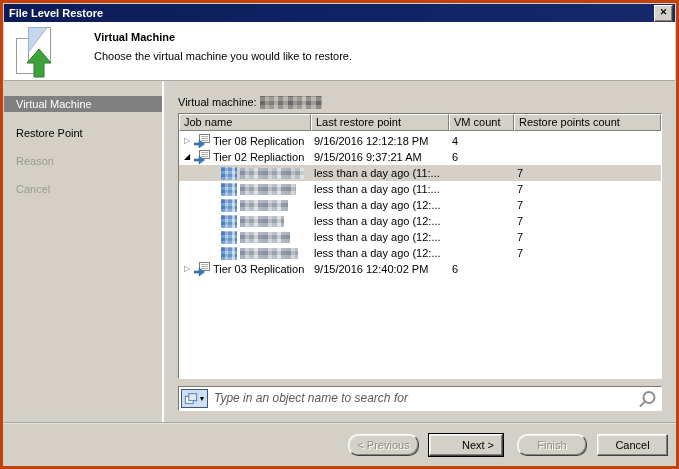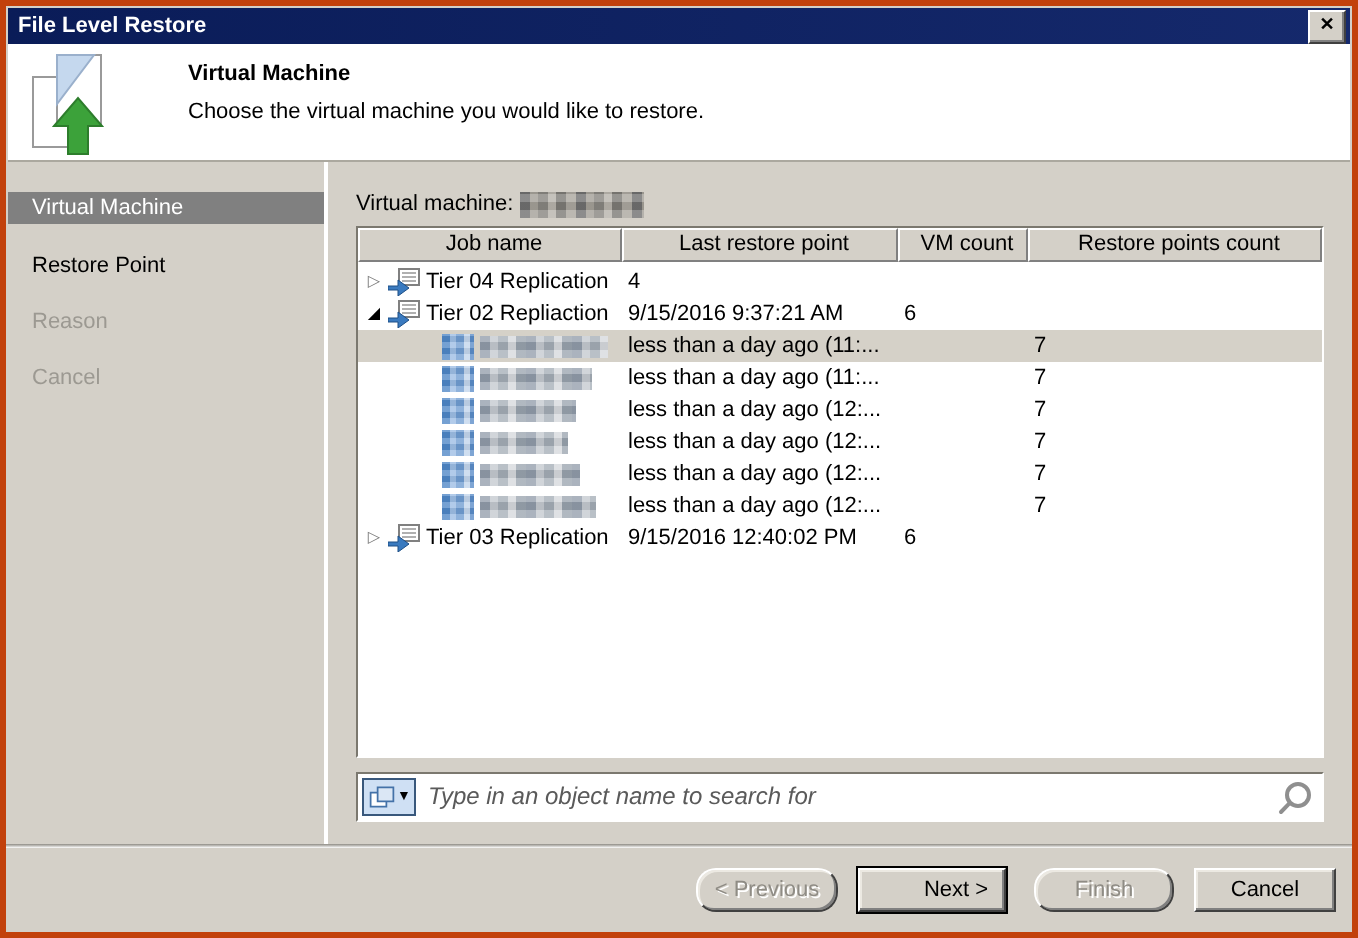--- a/index.html
+++ b/index.html
@@ -28,21 +28,21 @@
   .sb-item.selected{background:#808080;color:#fff;}
   .sb-item.disabled{color:#9c9992;}
   
   .vm-label{position:absolute;left:175px;top:93px;}
   .vm-value{position:absolute;left:257px;top:93px;width:62px;height:13px;}
   
   .listview{position:absolute;left:175px;top:110px;width:484px;height:266px;background:#fff;
     border:1px solid;border-color:#7b786f #fff #fff #7b786f;box-sizing:border-box;}
   .lv-header{display:grid;grid-template-columns:132px 138px 65px 1fr;height:17px;}
   .lv-hcell{background:#d4d0c8;border:1px solid;border-color:#fff #808080 #808080 #fff;
-    line-height:14px;padding-left:4px;box-sizing:border-box;white-space:nowrap;overflow:hidden;cursor:default;text-align:center;}
+    line-height:14px;padding-left:4px;box-sizing:border-box;white-space:nowrap;overflow:hidden;cursor:default;}
   .lv-body{position:absolute;top:17px;left:0;right:0;bottom:0;overflow:hidden;padding-top:2px;}
   .trow{display:grid;grid-template-columns:132px 138px 65px 1fr;height:16px;line-height:16px;}
   .trow.selected{background:#d5d1c8;}
   .cell{white-space:nowrap;overflow:hidden;padding-left:3px;box-sizing:border-box;}
   .cell.c-name{display:flex;align-items:center;padding-left:0;}
   .expander{width:10px;margin-left:3px;text-align:center;font-size:8px;flex:none;}
   .expander.collapsed{color:#7a7a7a;}
   .expander.expanded{color:#000;}
   .job-icon{width:16px;height:14px;margin:0 3px 0 2px;flex:none;}
   .vm-icon{width:16px;height:13px;margin-left:42px;flex:none;}
@@ -134,22 +134,23 @@
         <div class="trow">
           <div class="cell c-name">
             <span class="expander collapsed">▷</span>
             <span class="job-icon"><svg width="16" height="14" viewBox="0 0 16 14">
                 <rect x="5.5" y="0.5" width="10" height="8" fill="#ffffff" stroke="#808080"></rect>
                 <line x1="7" y1="2.5" x2="14" y2="2.5" stroke="#b0b0b0"></line>
                 <line x1="7" y1="4.5" x2="14" y2="4.5" stroke="#b0b0b0"></line>
                 <line x1="7" y1="6.5" x2="14" y2="6.5" stroke="#b0b0b0"></line>
                 <path d="M0 9 h5 v-3 l5.5 4 -5.5 4 v-3 h-5 z" fill="#3a7abf" stroke="#1d4e86" stroke-width="0.5"></path>
               </svg></span>
-            <span>Tier 04 Replication</span>
-          </div>
+            <span>Tier 08 Replication</span>
+          </div>
+          <div class="cell">9/16/2016 12:12:18 PM</div>
           <div class="cell">4</div>
           <div class="cell"></div>
         </div>
         <div class="trow">
           <div class="cell c-name">
             <span class="expander expanded">◢</span>
             <span class="job-icon"><svg width="16" height="14" viewBox="0 0 16 14">
                 <rect x="5.5" y="0.5" width="10" height="8" fill="#ffffff" stroke="#808080"></rect>
                 <line x1="7" y1="2.5" x2="14" y2="2.5" stroke="#b0b0b0"></line>
                 <line x1="7" y1="4.5" x2="14" y2="4.5" stroke="#b0b0b0"></line>

